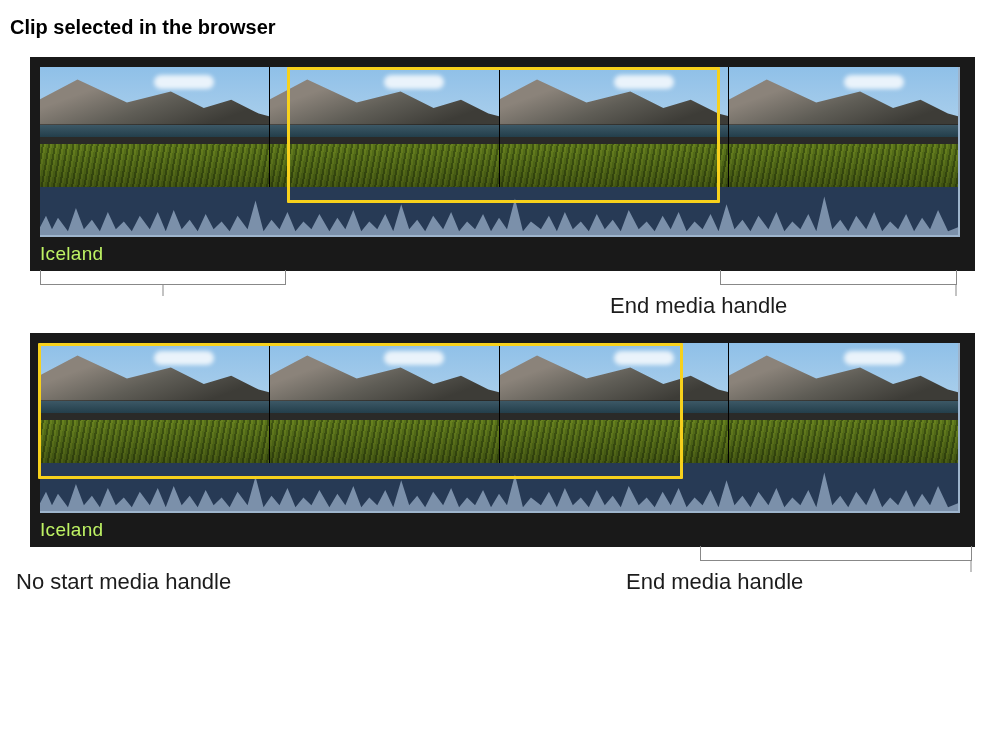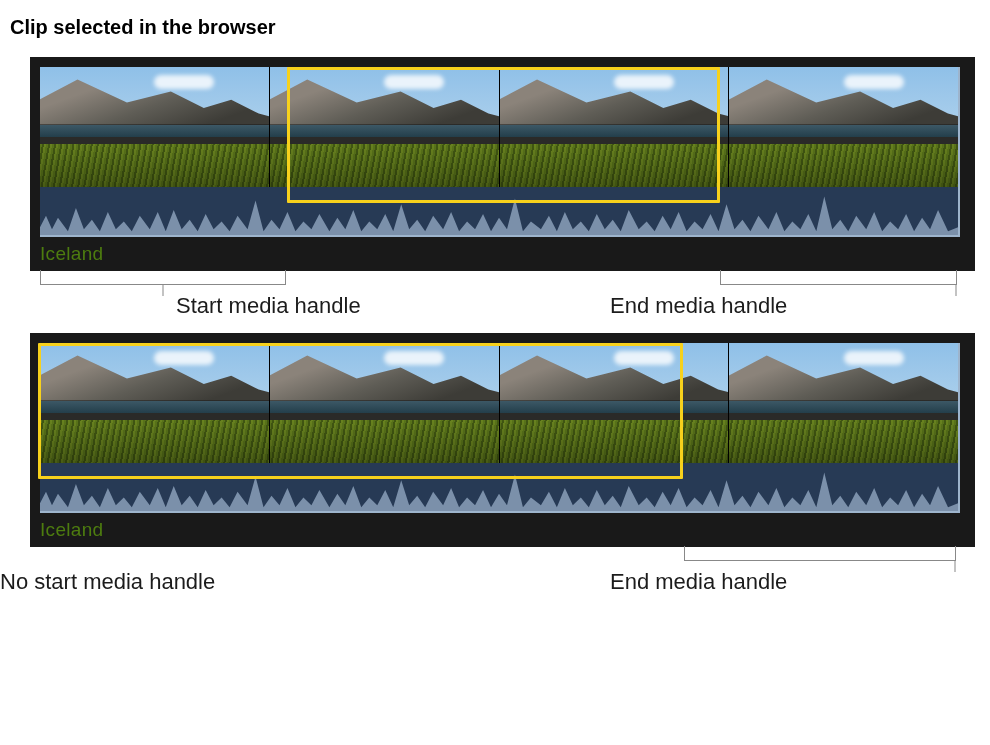--- a/index.html
+++ b/index.html
@@ -83,36 +83,36 @@
     .selection {
       position: absolute;
       top: 10px;
       bottom: 68px;
       border: 3px solid #f7d11c;
       border-radius: 1px;
       pointer-events: none;
       z-index: 5;
     }
     .clip-name {
-      color: #4d7c0f;
+      color: #bef264;
       font-size: 19px;
       font-weight: 300;
       margin-top: 6px;
       letter-spacing: 0.3px;
     }
     .bracket-row {
       position: relative;
       height: 40px;
       margin-left: 30px;
       width: 945px;
     }
     .bracket-row2 {
       position: relative;
       height: 46px;
-      margin-left: 0px;
+      margin-left: 16px;
       width: 975px;
       padding-left: 14px;
     }
     .bracket {
       position: absolute;
       border-bottom: 1px solid #888;
       height: 14px;
     }
     .bracket::before, .bracket::after {
       content:"";
@@ -184,21 +184,20 @@
     </svg>
   </div>
   <div class="selection" style="left:257px; width:433px;"></div>
   <div class="clip-name">Iceland</div>
 </div>
 
 <div class="bracket-row">
   <div class="bracket" style="left:10px; width:246px;">
       <span class="tick"></span>
     </div>
-  <div class="label" style="left:146px; top:22px;">Start media handle</div>
 
   <div class="bracket right-tick" style="left:690px; width:237px;">
       <span class="tick"></span>
     </div>
   <div class="label" style="left:580px; top:22px;">End media handle</div>
 </div>
 
 <div class="gap"></div>
 
 <div class="browser">

